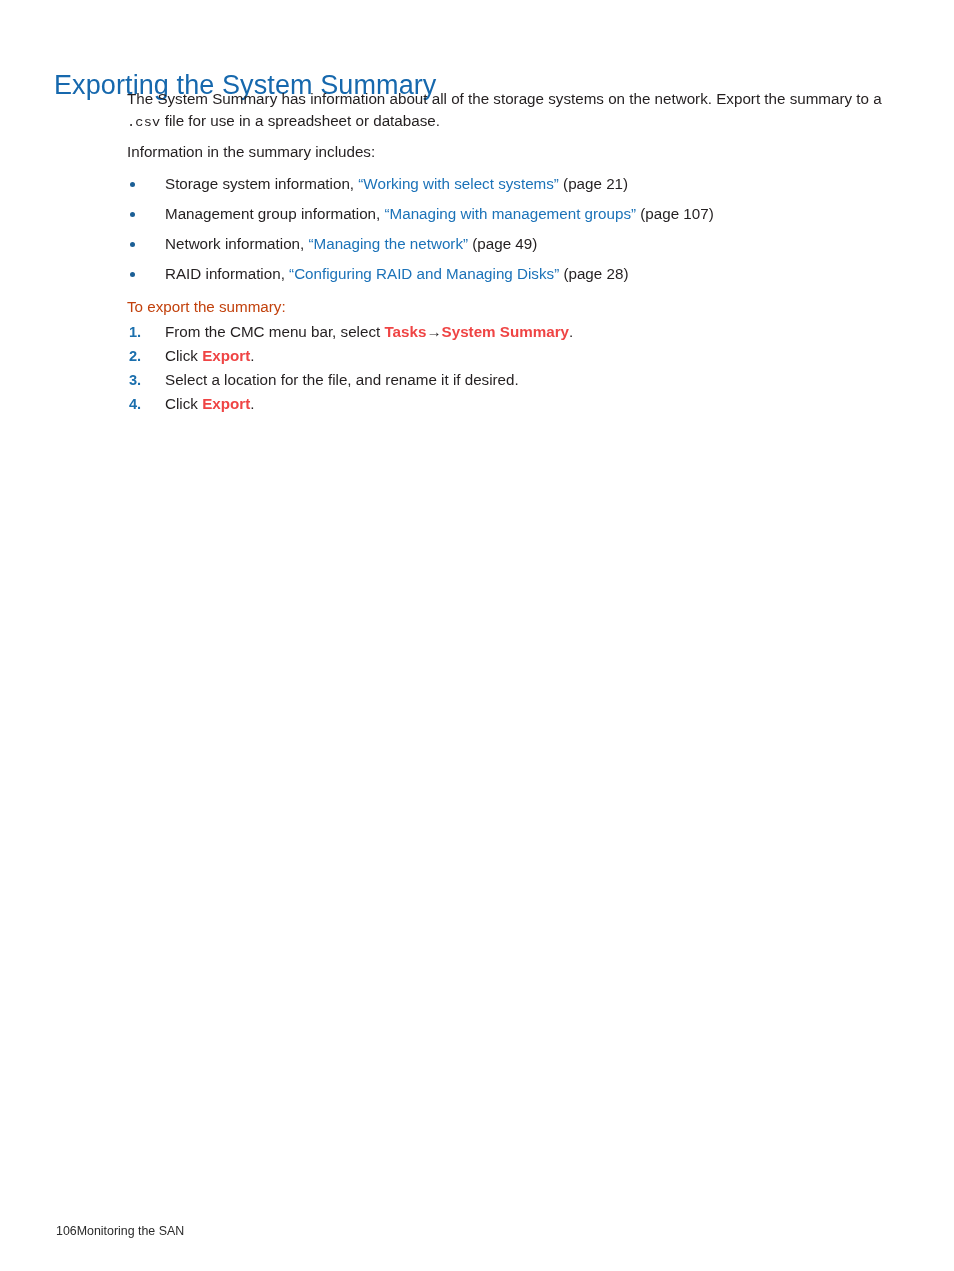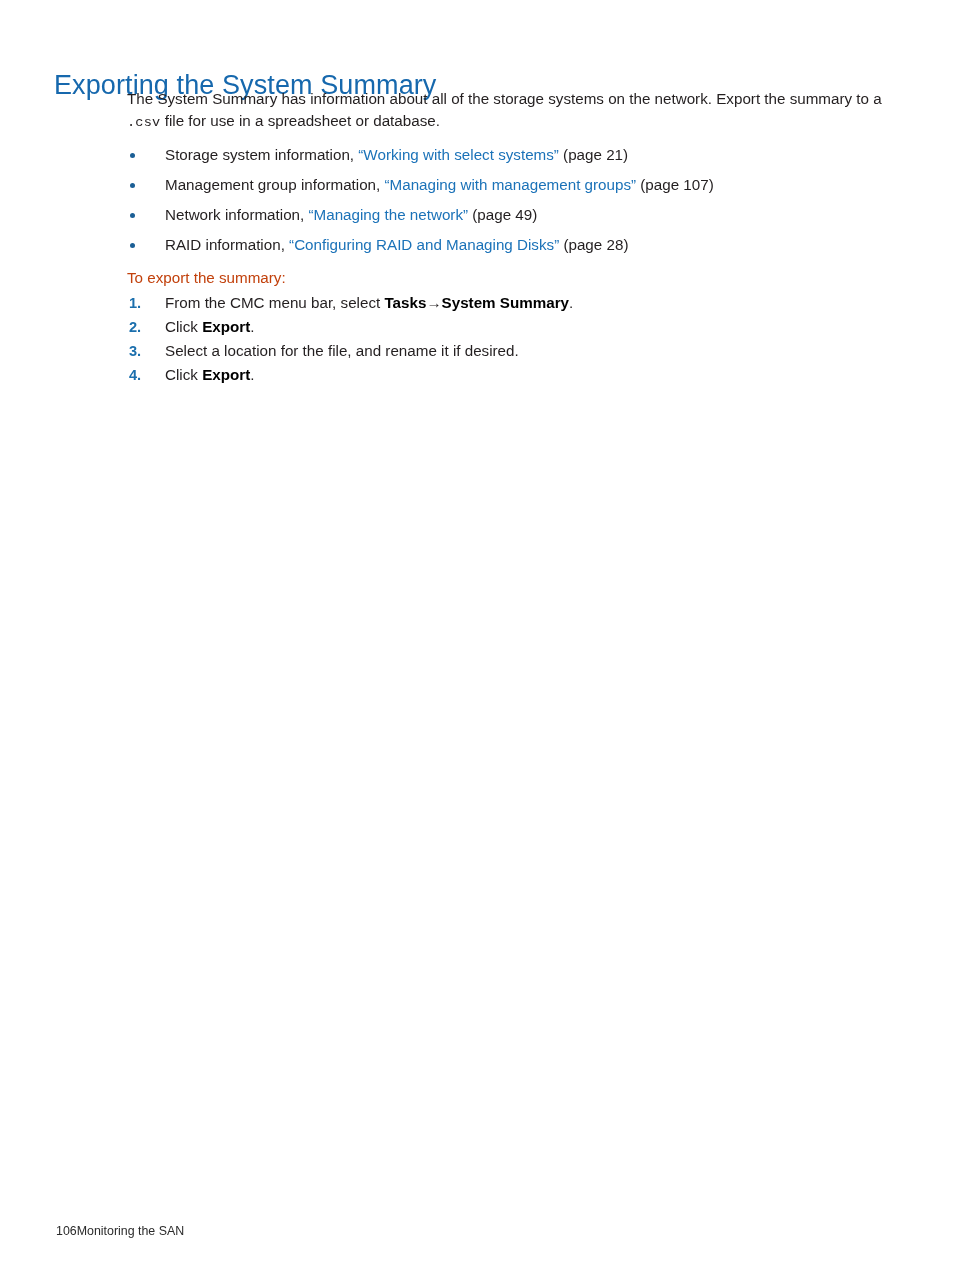--- a/index.html
+++ b/index.html
@@ -110,21 +110,21 @@
     position: absolute;
     left: 2px;
     top: 0;
     width: 26px;
     font-weight: bold;
     color: #1b6fad;
     font-size: 14.6px;
   }
   b.ui {
     font-weight: bold;
-    color: #000000;
+    color: #ef4444;
   }
   .arrow {
     font-weight: bold;
   }
 
   
   .footer {
     position: absolute;
     left: 56px;
     bottom: 32px;
@@ -140,20 +140,21 @@
 <body>
 
 <div class="page">
 
   <h1 class="page-heading">Exporting the System Summary</h1>
 
   <div class="body-col">
 
     <p class="para"><span>The System Summary has information about all of the storage systems on the network. Export the summary to a </span><code class="mono">.csv</code><span> file for use in a spreadsheet or database.</span></p>
 
+    <p class="para tight">Information in the summary includes:</p>
 
     <ul class="bullets">
 
       <li>
         <span class="bullet-dot"></span><span>Storage system information, </span><a class="xref" href="#">“Working with select systems”</a><span class="xref"> (page 21)</span>
       </li>
 
       <li>
         <span class="bullet-dot"></span><span>Management group information, </span><a class="xref" href="#">“Managing with management groups”</a><span class="xref"> (page 107)</span>
       </li>

